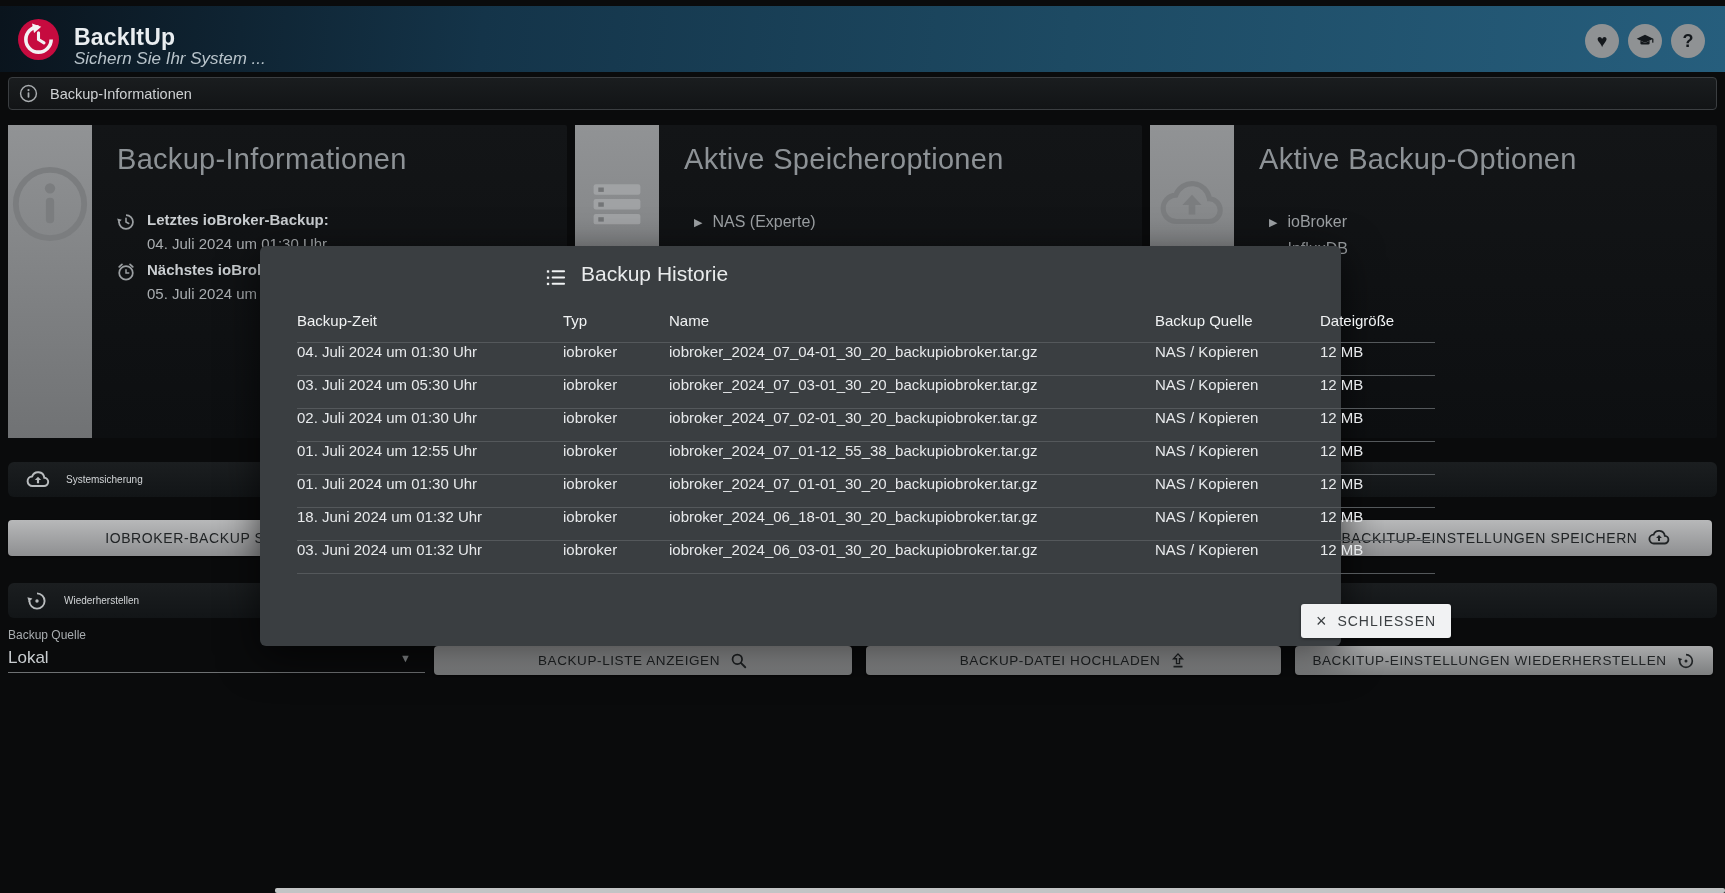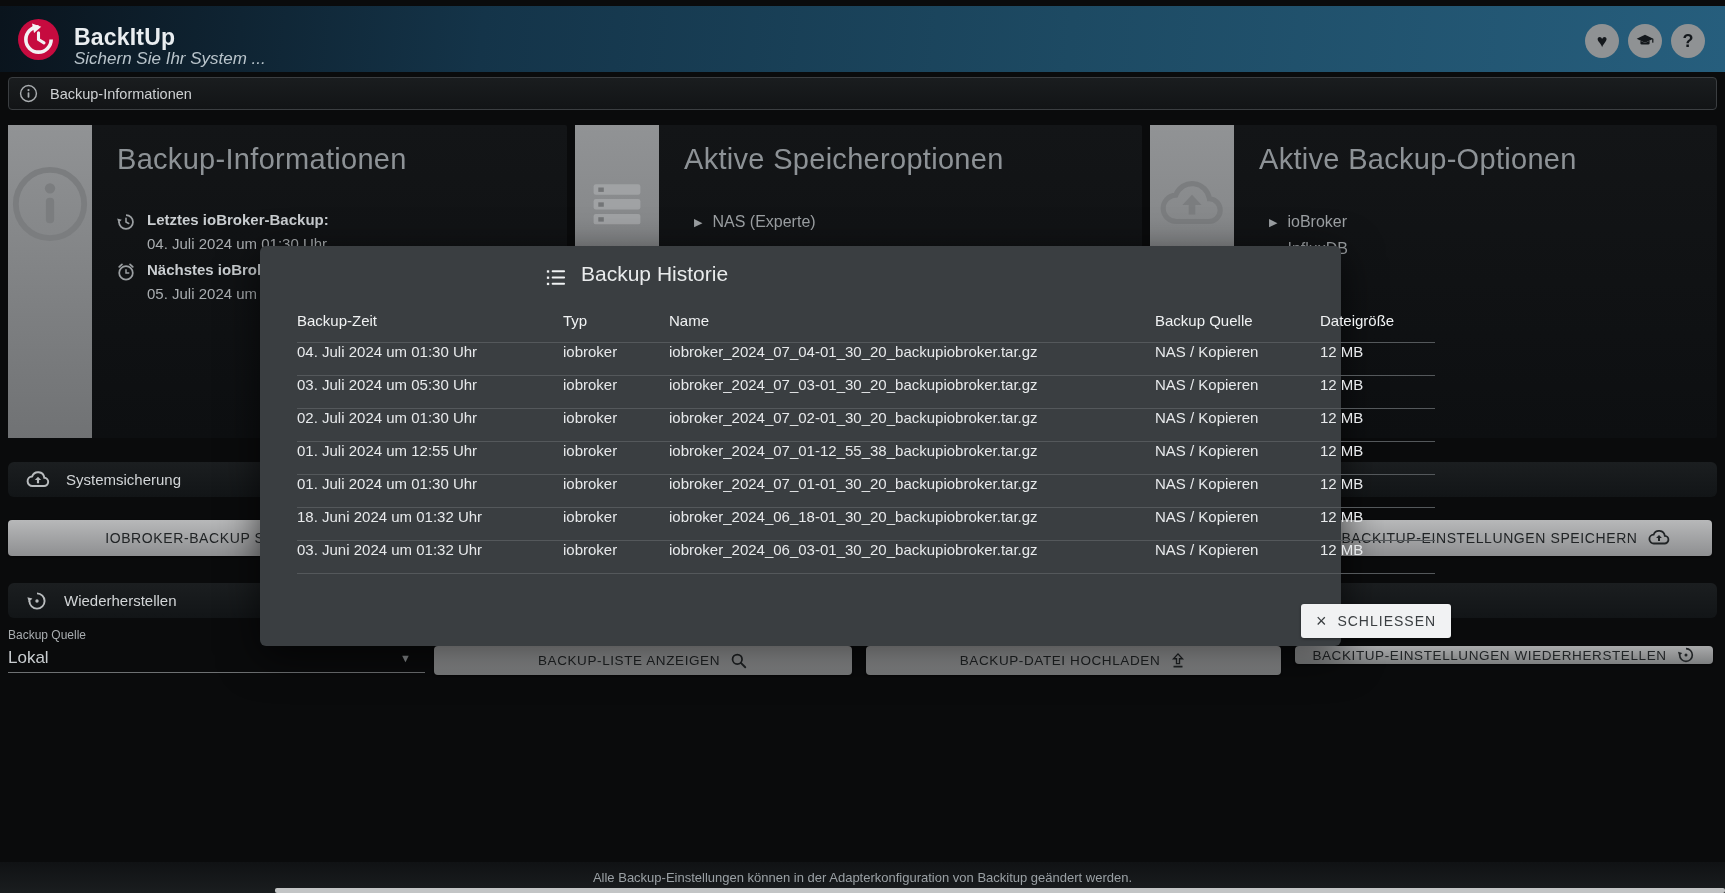--- a/index.html
+++ b/index.html
@@ -31,21 +31,21 @@
   .card-title { position:absolute; left:109px; top:18px; font-size:29px; font-weight:300; color:#8d9296; letter-spacing:.3px; }
   .tri { color:#9da1a4; font-size:11px; margin-right:10px; }
   .card-item { position:absolute; font-size:16px; color:#9da1a4; display:flex; align-items:center; }
   .ib-row-label { position:absolute; font-size:15px; font-weight:bold; color:#c9cdd0; }
   .ib-row-value { position:absolute; font-size:15px; color:#a9adb0; }
   .ib-ico { position:absolute; color:#9b9fa2; }
 
   
   .section-bar { left:8px; width:1709px; height:35px; border-radius:6px;
     background:linear-gradient(180deg,#1b1e20,#121517); display:flex; align-items:center; cursor:pointer; }
-  .section-bar .txt { font-size:15px; color:#d2d5d7; margin-left:15px; }
+  .section-bar .txt { font-size:10px; color:#d2d5d7; margin-left:15px; }
   .section-bar svg { margin-left:17px; color:#b9bcbe; }
 
   
   .gbtn { border-radius:4px; background:linear-gradient(180deg,#b7b8b9,#8e8f91);
     display:flex; align-items:center; justify-content:center; gap:9px;
     color:#212426; font-size:14px; letter-spacing:.6px; cursor:pointer;
     box-shadow:0 1px 2px rgba(0,0,0,.5); white-space:nowrap; overflow:hidden; }
   .gbtn.small { background:linear-gradient(180deg,#a9aaab,#7d7f80); font-size:13.5px; }
   .gbtn svg { flex:0 0 auto; }
 
@@ -223,32 +223,29 @@
       <line x1="15" y1="15" x2="20.5" y2="20.5" stroke="#212426" stroke-width="2.4" stroke-linecap="round"></line>
     </svg>
   </div>
   <div class="gbtn small abs" style="left:866px; top:646px; width:415px; height:29px;">
     <span>BACKUP-DATEI HOCHLADEN</span>
     <svg width="18" height="18" viewBox="0 0 24 24">
       <polygon points="12,2.5 18,9 14,9 14,15.5 10,15.5 10,9 6,9" fill="none" stroke="#212426" stroke-width="1.8"></polygon>
       <line x1="6" y1="19.5" x2="18" y2="19.5" stroke="#212426" stroke-width="2.2"></line>
     </svg>
   </div>
-  <div class="gbtn small abs" style="left:1295px; top:646px; width:418px; height:18px;">
+  <div class="gbtn small abs" style="left:1295px; top:646px; width:418px; height:29px;">
     <span>BACKITUP-EINSTELLUNGEN WIEDERHERSTELLEN</span>
     <svg width="20" height="20" viewBox="0 0 24 24">
       <path d="M12 4.4 a7.6 7.6 0 1 1 -7.6 7.6" fill="none" stroke="#212426" stroke-width="2"></path>
       <polygon points="2.4,8.2 7.4,9.6 3.8,13.2" fill="#212426"></polygon>
       <circle cx="12" cy="12" r="1.8" fill="#212426"></circle>
     </svg>
   </div>
 
-  <div id="footer-bar" class="abs">
-    <span class="txt">Alle Backup-Einstellungen können in der Adapterkonfiguration von Backitup geändert werden.</span>
-  </div>
   <div id="h-scrollbar" class="abs"></div>
 
   <div id="history-modal" class="abs">
     <svg id="modal-title-icon" width="23" height="23" viewBox="0 0 24 24">
       <g stroke="currentColor" stroke-width="2" stroke-linecap="round">
         <line x1="9" y1="5.5" x2="21" y2="5.5"></line>
           <line x1="9" y1="12" x2="21" y2="12"></line>
           <line x1="9" y1="18.5" x2="21" y2="18.5"></line>
       </g>
       <g fill="currentColor">

